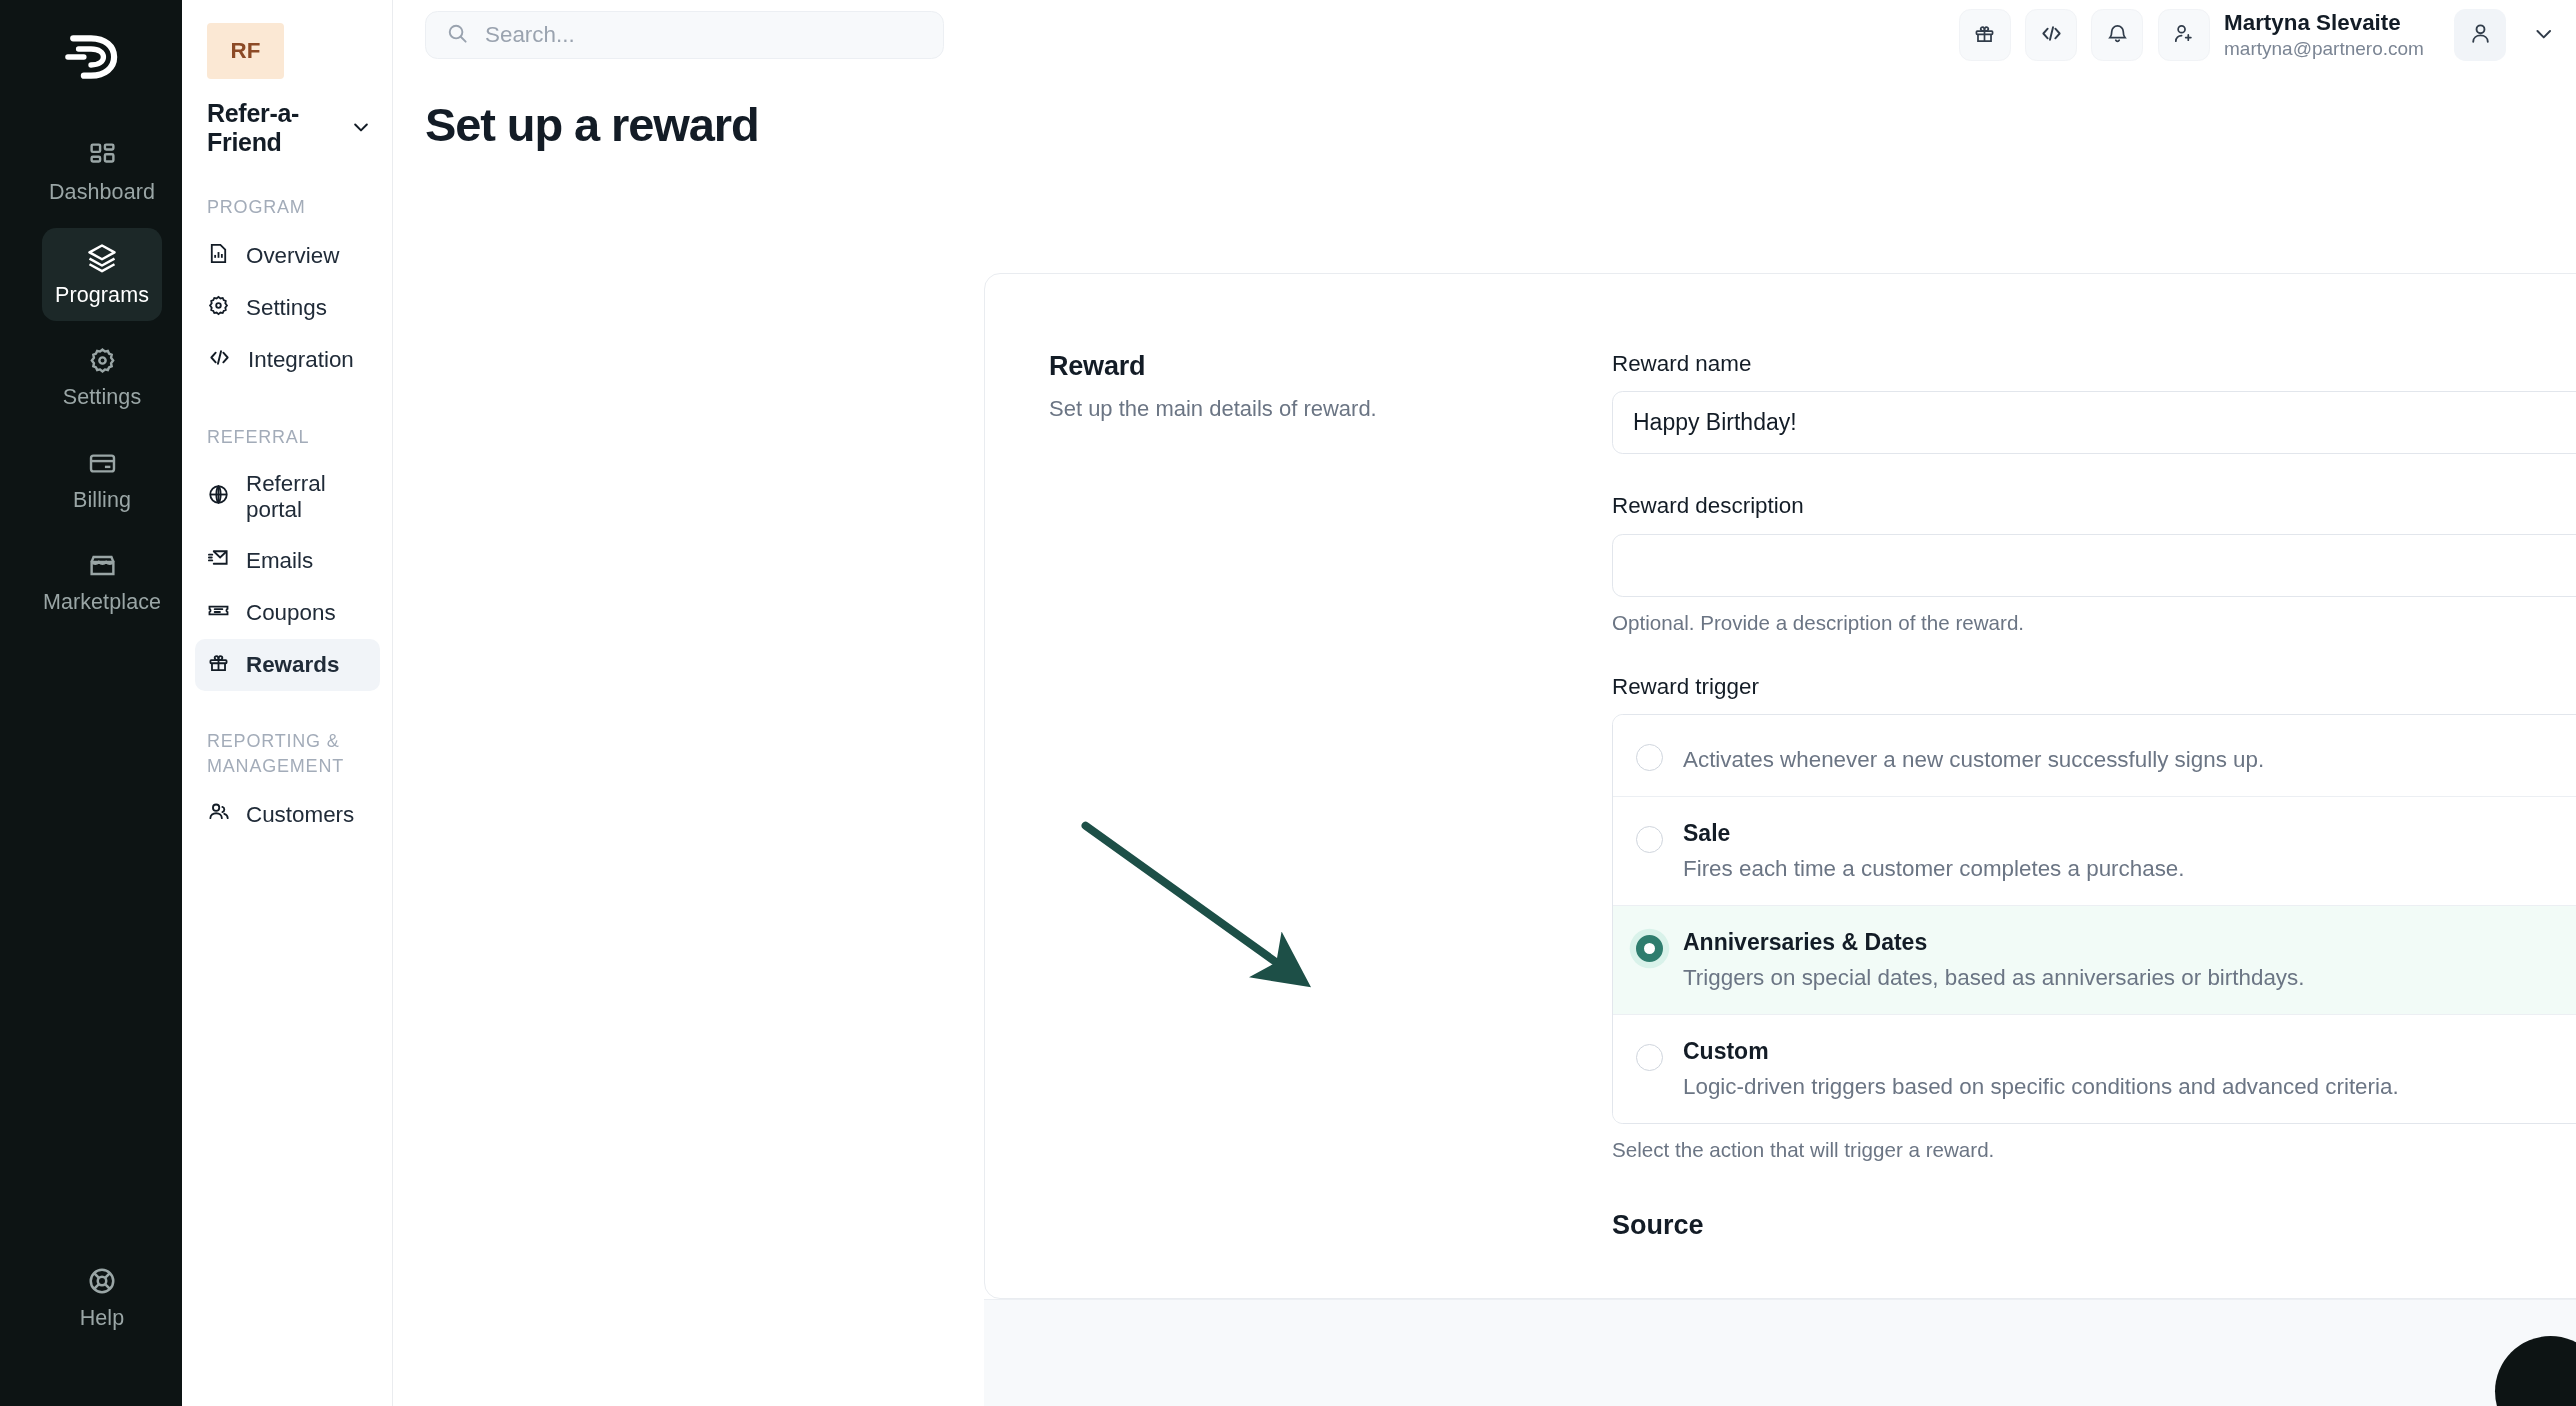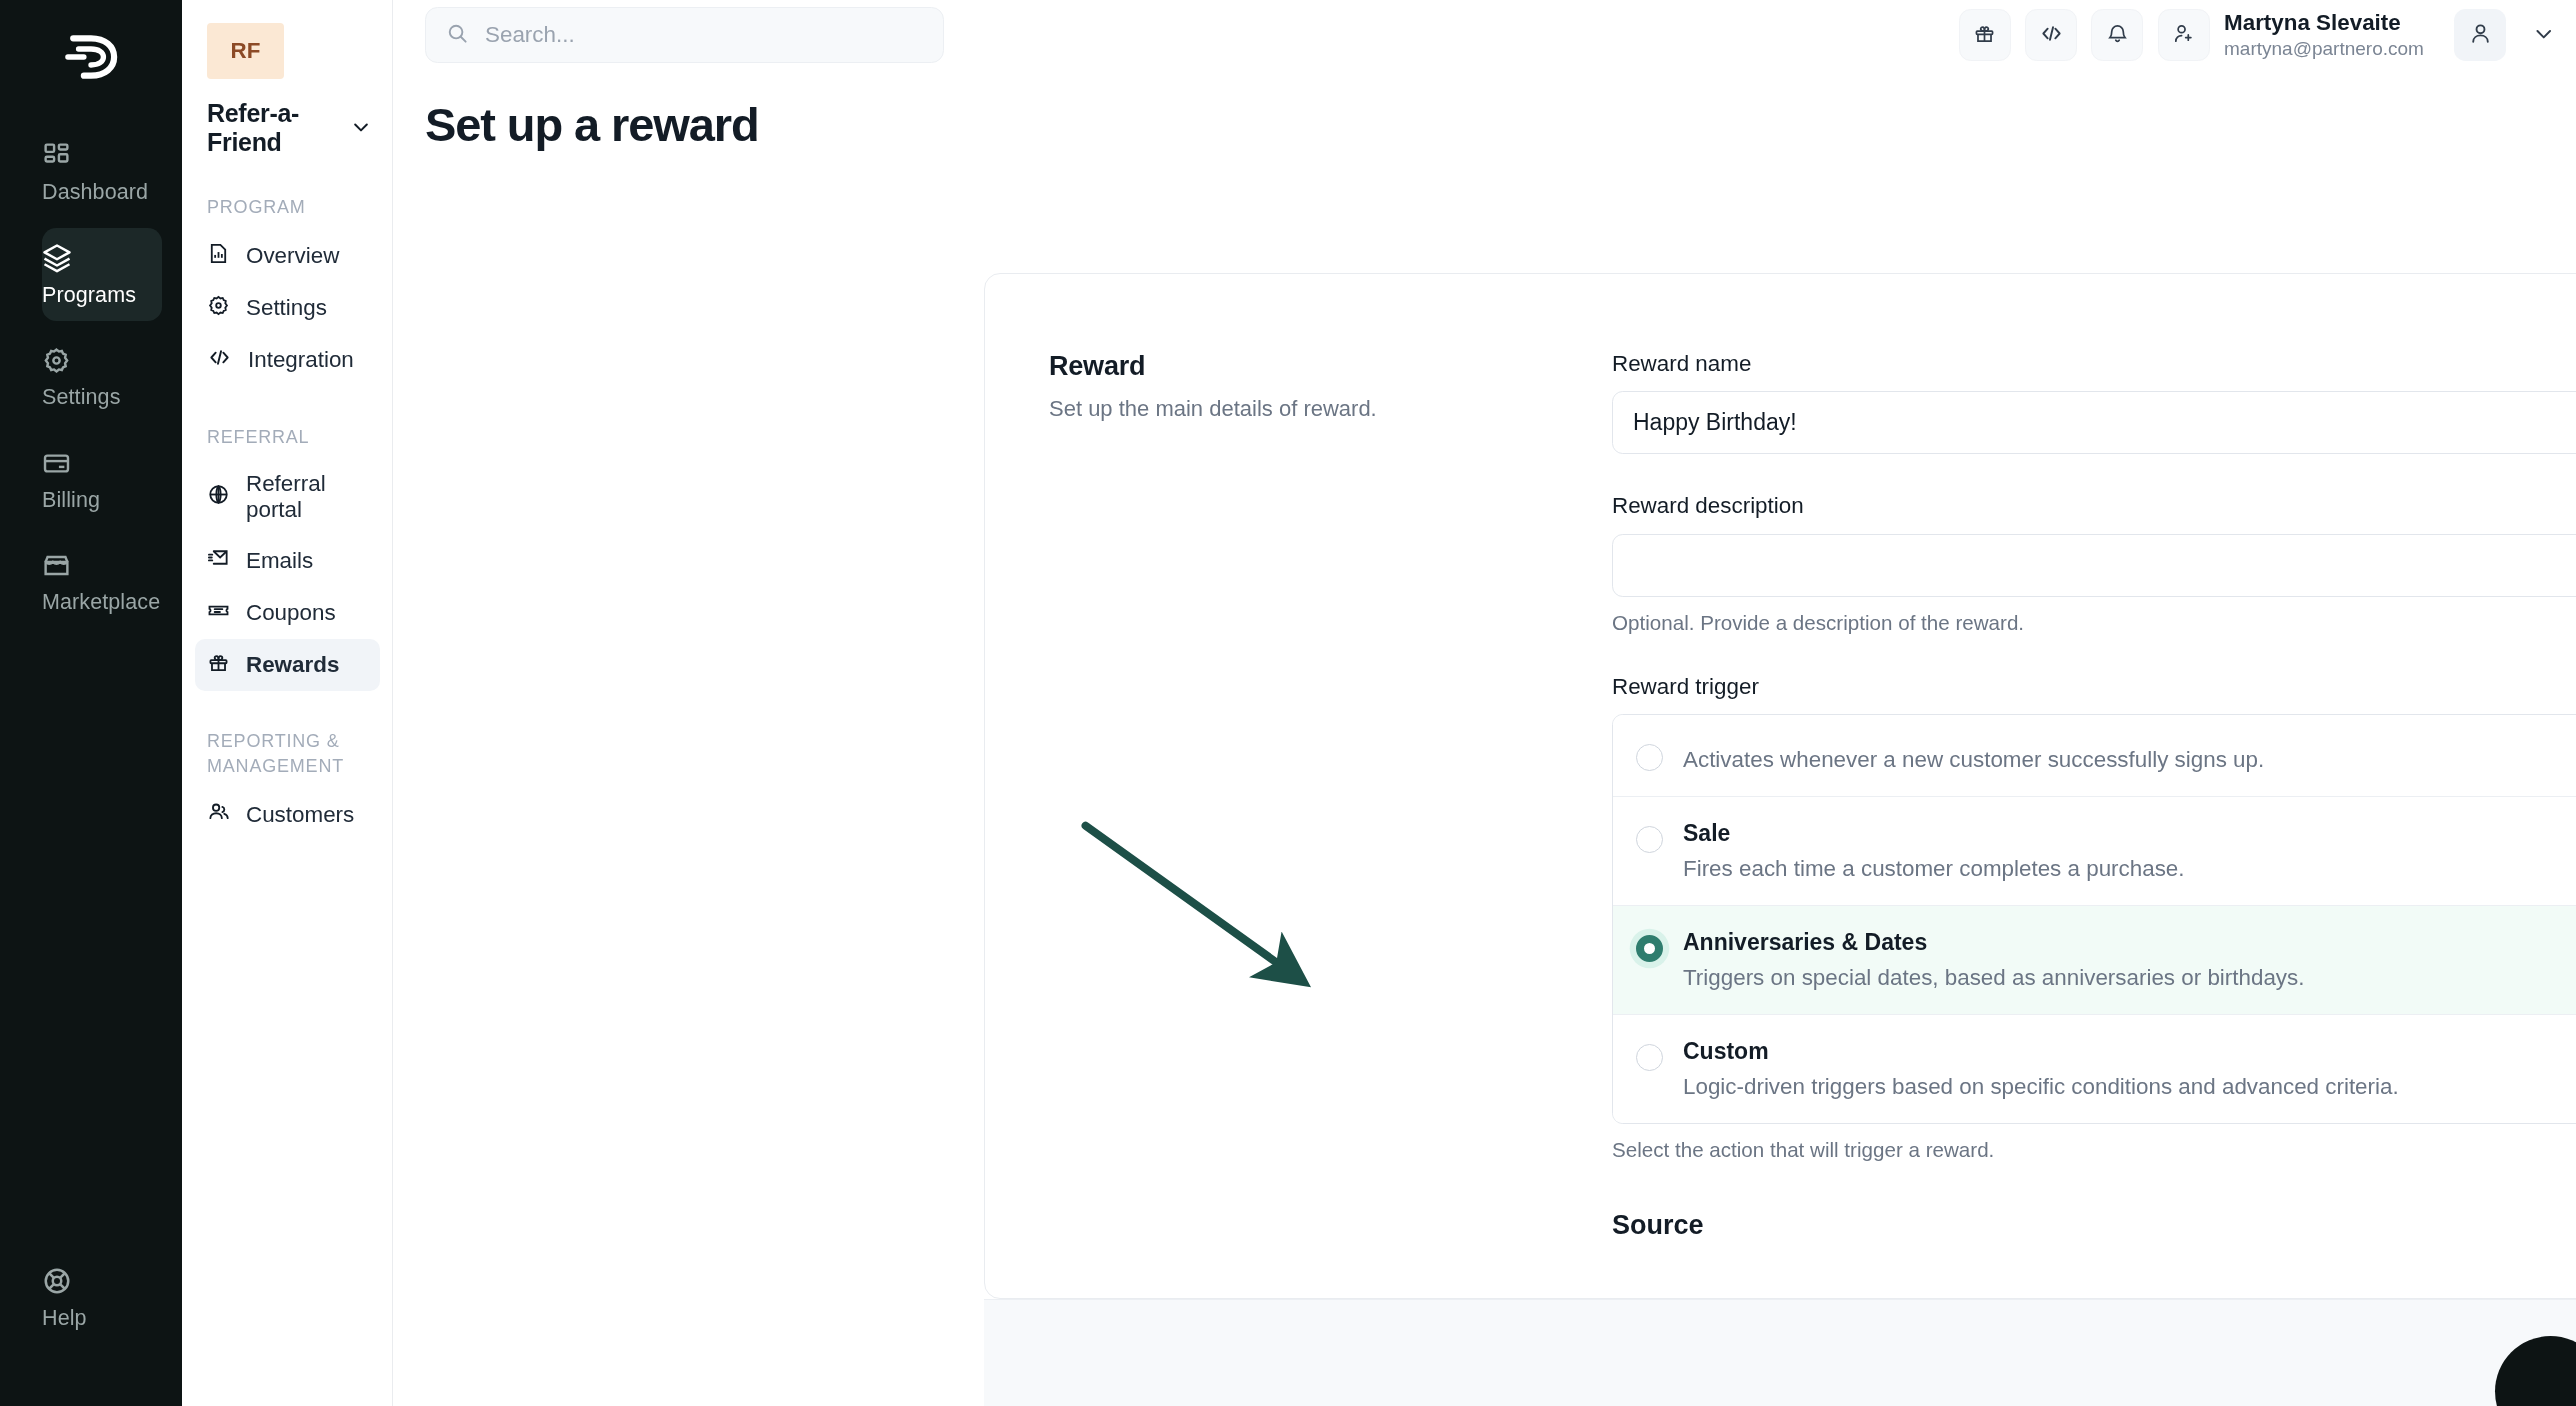--- a/index.html
+++ b/index.html
@@ -16,21 +16,21 @@
     width: 182px; height: 1406px;
     background: #0d1414;
     display: flex; flex-direction: column; align-items: center;
     flex: 0 0 182px;
     position: relative;
   }
   .rail-logo { margin-top: 29px; margin-bottom: 41px; width: 64px; height: 56px;
                display:flex; align-items:center; justify-content:center; }
   .rail-item {
     width: 120px; padding: 15px 0 12.5px 0; border-radius: 14.3px;
-    display: flex; flex-direction: column; align-items: flex-start; gap: 10px;
+    display: flex; flex-direction: column; align-items: center; gap: 10px;
     color: #9aa6a6; margin-bottom: 10.7px; cursor: pointer; margin-left: 22px;
   }
   .rail-item.active { background: #1c2828; color: #ffffff; }
   .rail-item .lbl { font-size: 21.5px; letter-spacing: 0.1px; }
   .rail-item svg { display:block; }
   .rail-help { position: absolute; bottom: 52px; }
 
   
   .sidebar {
     width: 211px; flex: 0 0 211px; height: 1406px;
@@ -59,21 +59,21 @@
   .nav-item.active { background: #f1f4f8; font-weight: bold; }
   .nav-item svg { flex: 0 0 auto; }
 
   
   .main { flex: 1 1 auto; height: 1406px; background: #ffffff; position: relative; }
   .topbar {
     height: 70px; display: flex; align-items: center;
     padding: 0 21.5px 0 32px; gap: 14.3px;
   }
   .search {
-    width: 519px; height: 56px; background: #f7f9fb; border: 0.9px solid #eceff3;
+    width: 519px; height: 48px; background: #f7f9fb; border: 0.9px solid #eceff3;
     border-radius: 12.5px; display: flex; align-items: center; gap: 16px; padding: 0 20px;
   }
   .search .ph { font-size: 22.4px; color: #9aa3af; }
   .spacer { flex: 1 1 auto; }
   .icon-btn {
     width: 52px; height: 52px; border-radius: 11.6px; background: #f7f9fb;
     display: flex; align-items: center; justify-content: center; cursor: pointer;
     border: 0.9px solid #f1f3f6;
   }
   .user-block { text-align: left; line-height: 1.25; }

